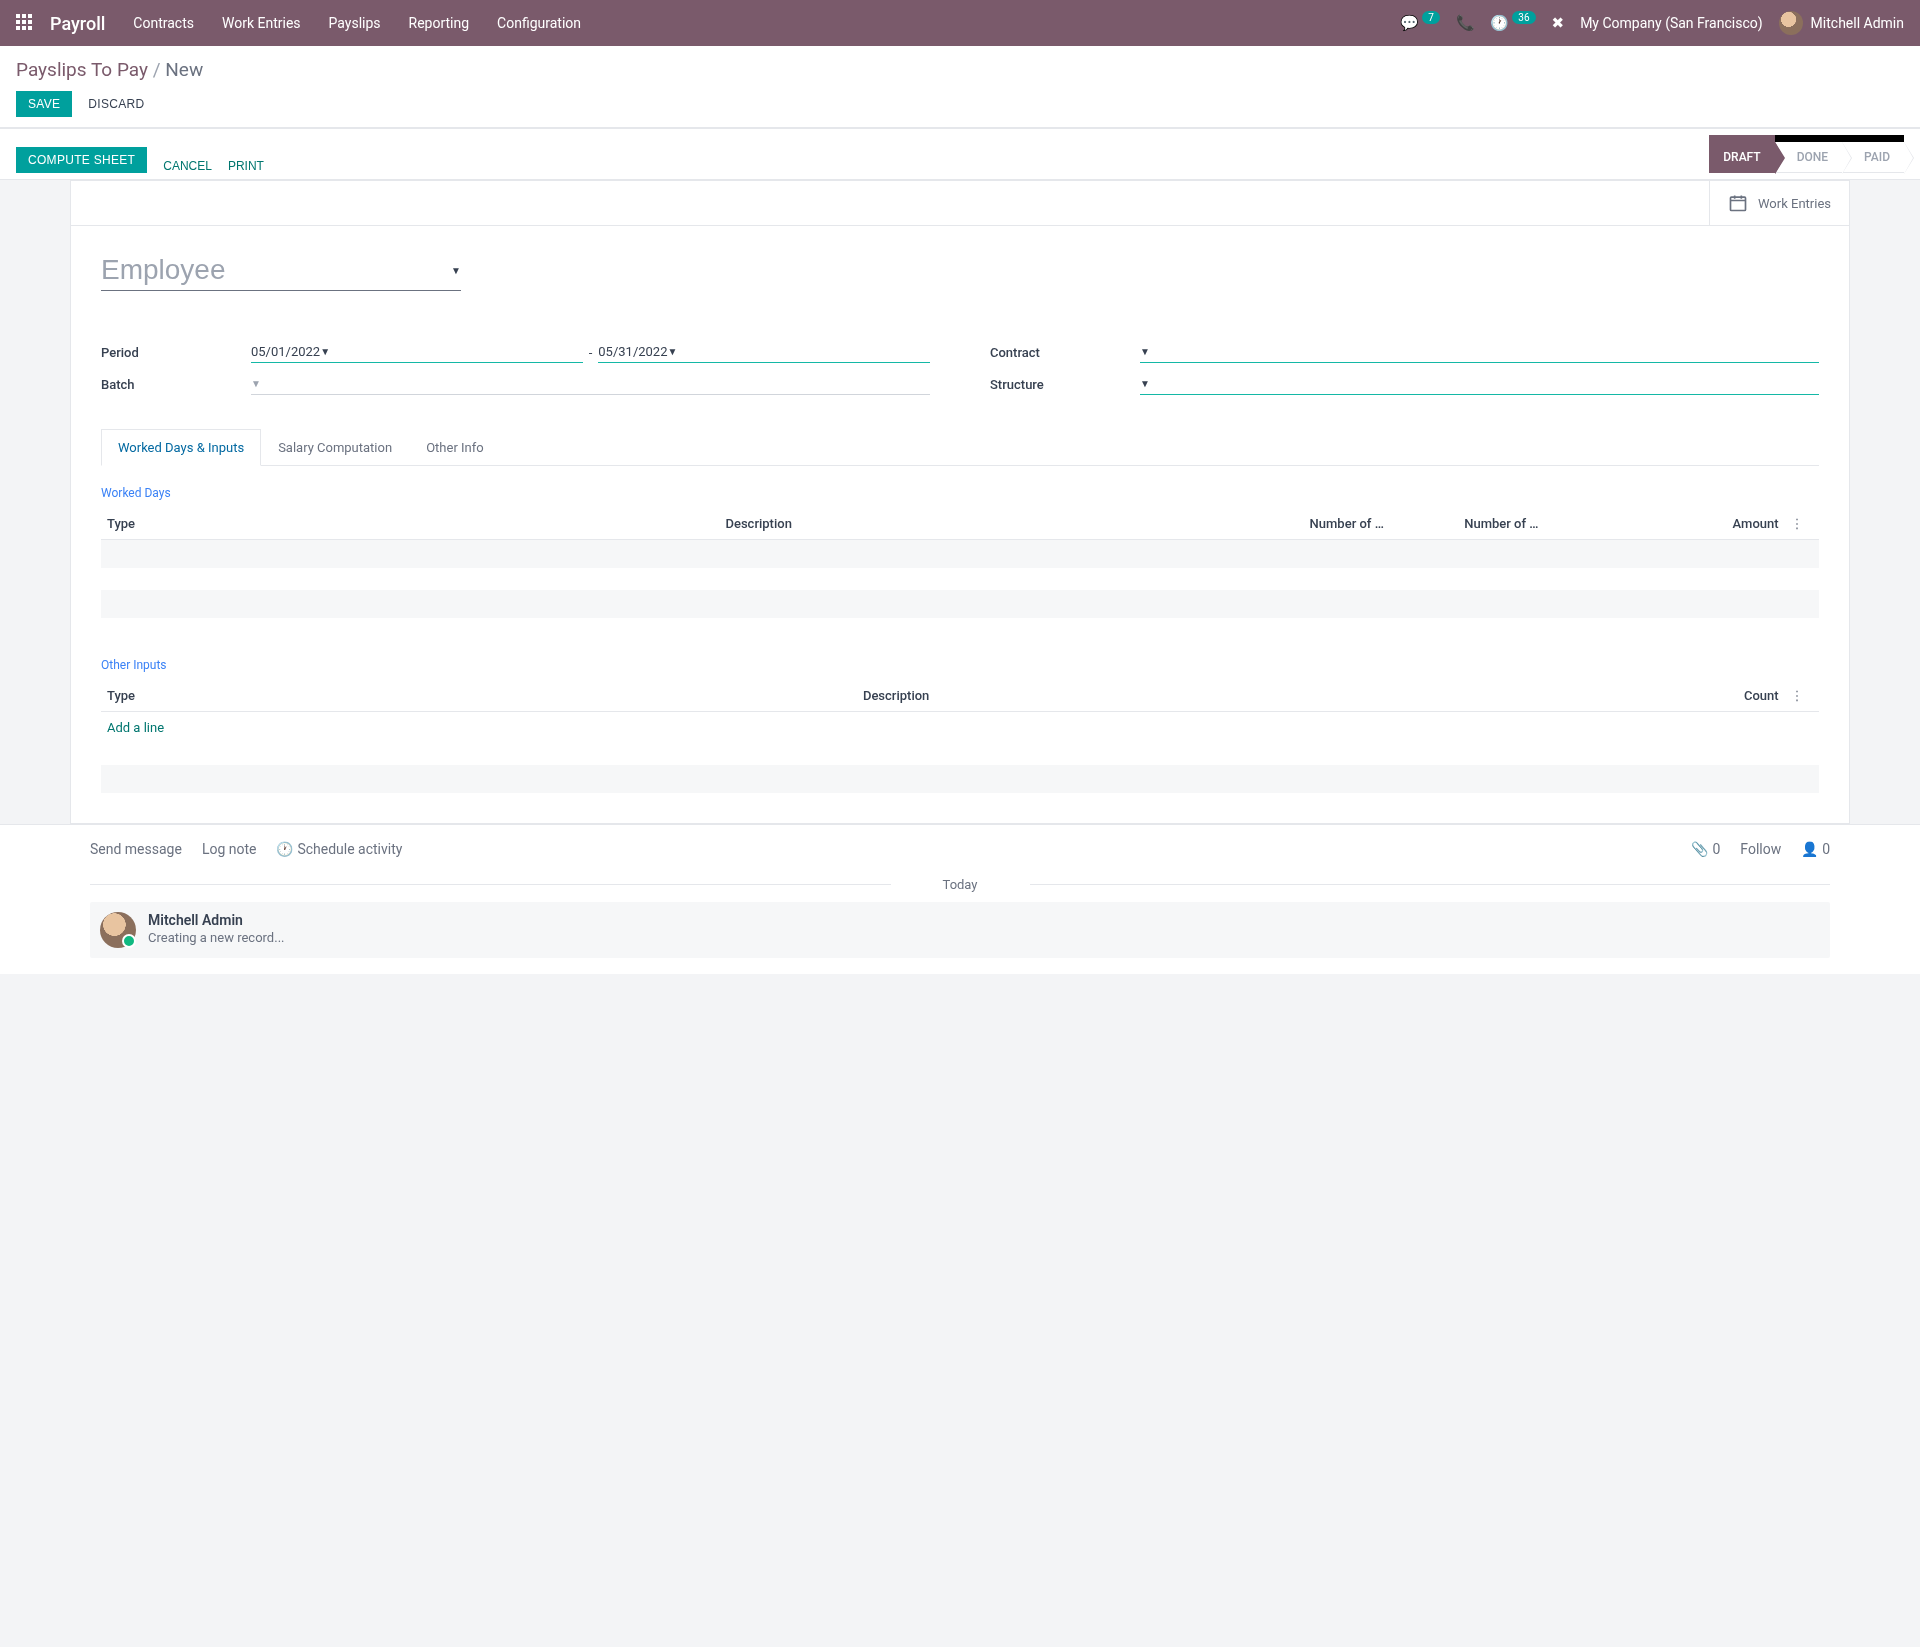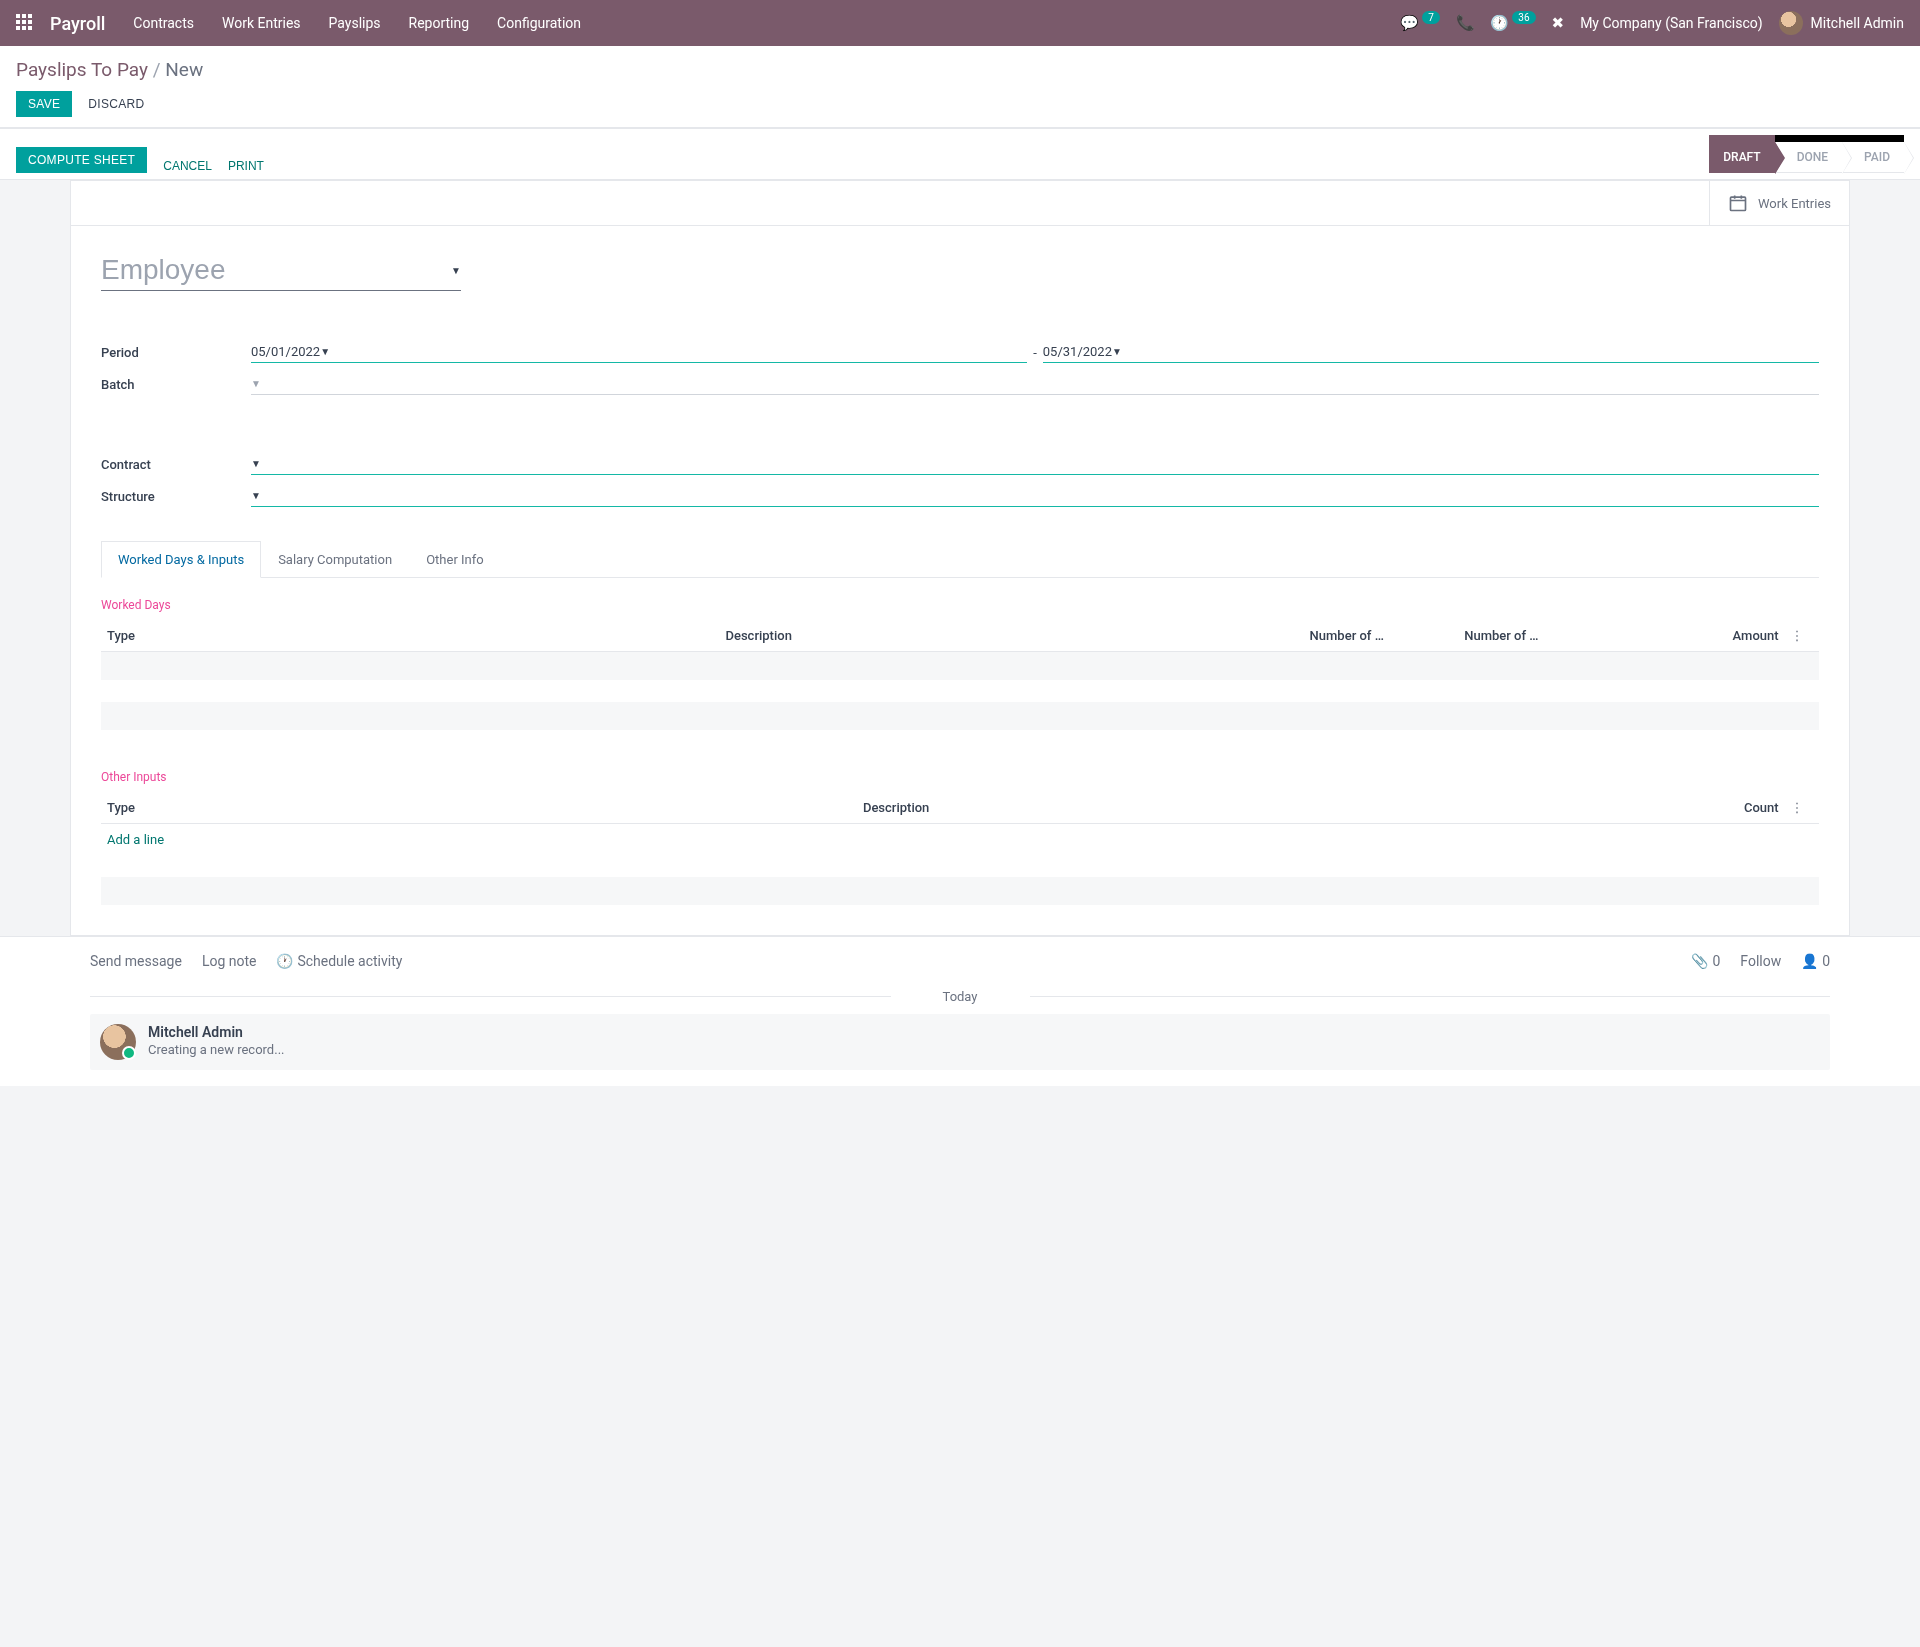--- a/index.html
+++ b/index.html
@@ -47,36 +47,36 @@
 .main-wrap { padding: 0 70px; background: #f3f4f6; }
 .card { background: #fff; border: 1px solid #e5e7eb; margin-top: 0; }
 .card-topbar { display: flex; justify-content: flex-end; border-bottom: 1px solid #e5e7eb; }
 .card-topbar .smart-btn { padding: 12px 18px; border-left: 1px solid #e5e7eb; display: flex; align-items: center; gap: 10px; color: #6b7280; cursor: pointer; }
 .card-body { padding: 24px 30px 30px; }
 
 .employee-field { width: 360px; border-bottom: 1px solid #6b7280; padding: 4px 0; display: flex; align-items: center; justify-content: space-between; margin-bottom: 50px; }
 .employee-field input { border: none; font-size: 28px; color: #9ca3af; width: 100%; outline: none; background: transparent; }
 .employee-field input::placeholder { color: #9ca3af; }
 
-.form-grid { display: flex; gap: 48px; margin-bottom: 24px; flex-direction: column; }
+.form-grid { display: flex; gap: 60px; margin-bottom: 24px; }
 .form-col { flex: 1; }
 .form-row { display: flex; align-items: center; margin-bottom: 10px; }
 .form-row label { width: 150px; font-weight: 500; color: #374151; }
 .form-row .field { flex: 1; display: flex; align-items: center; gap: 6px; }
 .m2o { flex: 1; border: none; border-bottom: 1px solid #14b8a6; padding: 3px 0; display: flex; justify-content: flex-start; align-items: center; background: transparent; min-height: 22px; font-size: 13px; }
 .m2o.readonly { border-bottom-color: #d1d5db; color: #9ca3af; }
 .caret { font-size: 10px; }
 
 
 .tabs { display: flex; border-bottom: 1px solid #e5e7eb; }
 .tab { padding: 10px 16px; border: 1px solid transparent; border-bottom: none; color: #6b7280; cursor: pointer; font-size: 13px; }
 .tab.active { border-color: #e5e7eb; background: #fff; color: #0369a1; border-bottom: 1px solid #fff; margin-bottom: -1px; }
 
 .tab-pane { padding-top: 20px; }
-.section-label { font-size: 12px; color: #ec4899; margin-bottom: 8px; }
+.section-label { font-size: 12px; color: #3b82f6; margin-bottom: 8px; }
 .data-table { width: 100%; border-collapse: collapse; }
 .data-table th { text-align: left; padding: 8px 6px; font-weight: 500; border-bottom: 1px solid #e5e7eb; font-size: 13px; white-space: nowrap; overflow: hidden; text-overflow: ellipsis; }
 .data-table th.r { text-align: right; }
 .data-table td { padding: 8px 6px; }
 .data-table .empty-row td { height: 28px; background: #f6f7f8; }
 .data-table .gap-row td { height: 22px; }
 .data-table .footer-row td { height: 28px; background: #f6f7f8; }
 .kebab { text-align: center; width: 20px; color: #6b7280; cursor: pointer; }
 .add-line { color: #00766f; cursor: pointer; }
 

